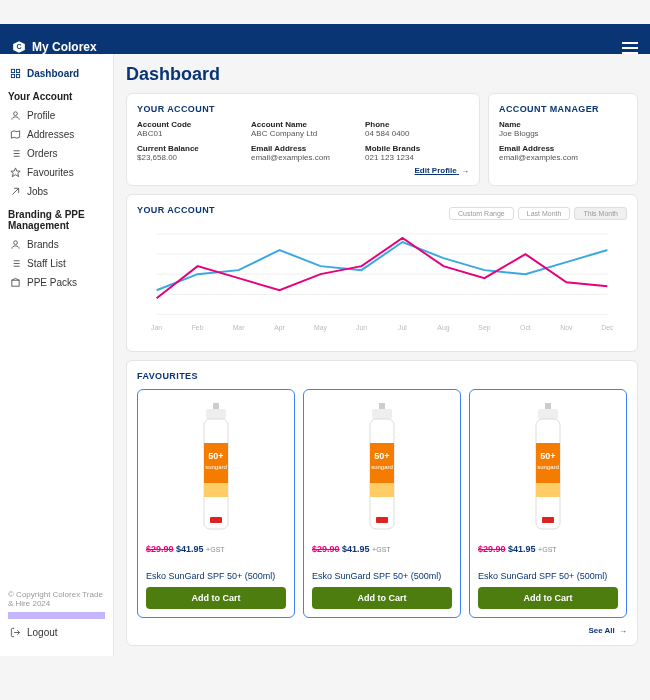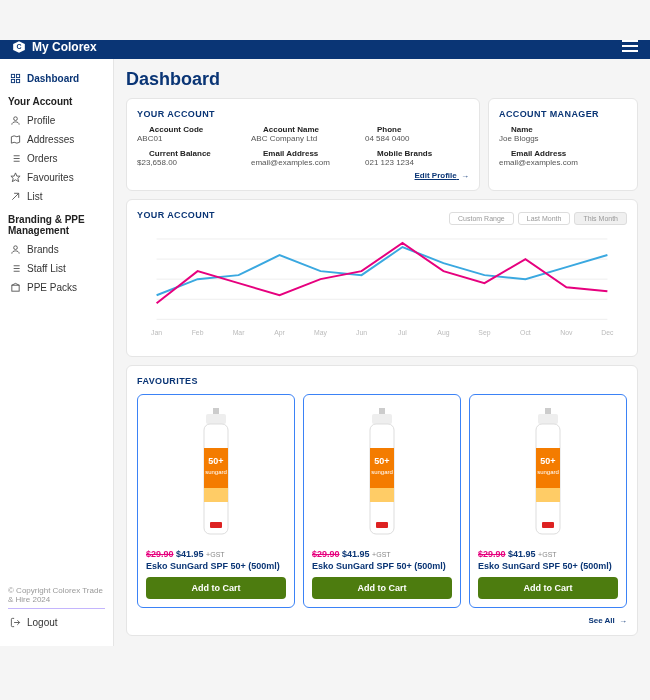--- a/index.html
+++ b/index.html
@@ -1,56 +1,56 @@
 <!DOCTYPE html>
 <html><head>
 <meta charset="utf-8">
 <style>
 * { margin: 0; padding: 0; box-sizing: border-box; }
 body { font-family: -apple-system, BlinkMacSystemFont, "Segoe UI", Arial, sans-serif; background: #f5f5f5; width: 650px; }
-.topbar { background: #0a3575; color: #fff; height: 19px; display: flex; align-items: flex-start; justify-content: space-between; padding: 0 12px; margin-top: 40px; }
+.topbar { background: #0a3575; color: #fff; height: 30px; display: flex; align-items: flex-end; justify-content: space-between; padding: 0 12px; margin-top: 24px; }
 .brand { display: flex; align-items: center; gap: 6px; font-weight: 700; font-size: 12px; }
 .brand-logo { width: 14px; height: 14px; }
 .hamburger { display: flex; flex-direction: column; gap: 3px; cursor: pointer; }
 .hamburger span { width: 16px; height: 2px; background: #fff; }
 .layout { display: flex; }
 .sidebar { width: 114px; background: #fff; border-right: 1px solid #e5e5e5; padding: 10px 8px; display: flex; flex-direction: column; min-height: 560px; position: relative; }
 .side-item { display: flex; align-items: center; gap: 6px; padding: 4px 2px; font-size: 10px; color: #333; cursor: pointer; }
 .side-item.active { color: #0a3575; font-weight: 600; }
 .side-heading { font-size: 10px; font-weight: 700; color: #222; margin: 8px 0 4px; }
 .side-icon { width: 11px; height: 11px; flex-shrink: 0; }
-.copyright { font-size: 8px; color: #999; margin-top: auto; padding: 4px 0; border-bottom: 1px solid #c4b5fd; }
+.copyright { font-size: 8px; color: #999; margin-top: auto; padding: 4px 0; border-bottom: 7px solid #c4b5fd; }
 .logout { display: flex; align-items: center; gap: 6px; font-size: 10px; color: #333; padding: 8px 2px; cursor: pointer; }
 .main { flex: 1; padding: 10px 12px; }
 .page-title { font-size: 18px; font-weight: 700; color: #0a3575; margin-bottom: 8px; }
 .card-row { display: flex; gap: 8px; margin-bottom: 8px; }
 .card { background: #fff; border: 1px solid #e5e5e5; border-radius: 6px; padding: 10px; flex: 1; }
 .card-heading { font-size: 9px; font-weight: 700; color: #0a3575; letter-spacing: 0.4px; margin-bottom: 6px; }
 .acct-grid { display: grid; grid-template-columns: repeat(3, 1fr); gap: 6px 10px; }
-.acct-label { font-size: 8px; font-weight: 700; color: #222; margin-left: 12px; }
+.acct-label { font-size: 8px; font-weight: 700; color: #222; }
 .acct-value { font-size: 8px; color: #555; }
 .edit-link { text-align: right; font-size: 8px; color: #0a3575; font-weight: 600; margin-top: 4px; cursor: pointer; text-decoration: underline; }
 .mgr-card { width: 150px; flex: none; }
 .chart-card { background: #fff; border: 1px solid #e5e5e5; border-radius: 6px; padding: 10px; margin-bottom: 8px; }
 .chart-head { display: flex; justify-content: space-between; align-items: center; margin-bottom: 6px; }
 .range-btns { display: flex; gap: 4px; }
 .range-btn { font-size: 7px; padding: 2px 8px; border: 1px solid #ddd; border-radius: 3px; background: #fff; color: #999; cursor: pointer; }
 .range-btn.active { background: #f0f0f0; }
 .chart-svg { width: 100%; height: 110px; }
 .view-orders { text-align: right; font-size: 8px; color: #0a3575; font-weight: 600; cursor: pointer; }
 .fav-card { background: #fff; border: 1px solid #e5e5e5; border-radius: 6px; padding: 10px; }
 .products { display: flex; gap: 8px; margin-top: 8px; }
 .product { border: 1px solid #3b82f6; border-radius: 6px; padding: 8px; flex: 1; display: flex; flex-direction: column; }
 .product-img { height: 140px; display: flex; align-items: center; justify-content: center; }
 .bottle { width: 40px; }
 .price-row { font-size: 9px; margin-top: 6px; }
 .price-old { color: #e6007e; text-decoration: line-through; font-weight: 600; }
 .price-new { color: #0a3575; font-weight: 700; }
 .price-gst { font-size: 7px; color: #888; }
-.product-name { font-size: 9px; font-weight: 700; color: #0a3575; margin: 2px 0 6px; }
+.product-name { font-size: 9px; font-weight: 400; color: #0a3575; margin: 17px 0 6px; }
 .add-cart { background: #4d7c0f; color: #fff; border: none; border-radius: 4px; padding: 6px; font-size: 9px; font-weight: 700; cursor: pointer; }
 .see-all { text-align: right; font-size: 8px; color: #0a3575; font-weight: 600; margin-top: 8px; cursor: pointer; }
 .arrow { display: inline-block; margin-left: 2px; }
 </style>
 </head>
 <body>
 
 <div class="topbar">
   <div class="brand">
     <svg class="brand-logo" viewBox="0 0 24 24">
@@ -106,21 +106,21 @@
         <svg class="side-icon" viewBox="0 0 24 24" fill="none" stroke="#555" stroke-width="2">
           <polygon points="12,2 15,9 22,9 17,14 19,21 12,17 5,21 7,14 2,9 9,9"></polygon>
         </svg>
         <span>Favourites</span>
       </div>
     <div class="side-item">
         <svg class="side-icon" viewBox="0 0 24 24" fill="none" stroke="#555" stroke-width="2">
           <line x1="5" y1="19" x2="19" y2="5"></line>
           <polyline points="9,5 19,5 19,15"></polyline>
         </svg>
-        <span>List</span>
+        <span>Jobs</span>
       </div>
     <div class="side-heading">Branding &amp; PPE Management</div>
     <div class="side-item">
         <svg class="side-icon" viewBox="0 0 24 24" fill="none" stroke="#555" stroke-width="2">
           <circle cx="12" cy="8" r="4"></circle>
           <path d="M4 21c0-4 4-6 8-6s8 2 8 6"></path>
         </svg>
         <span>Brands</span>
       </div>
     <div class="side-item">

